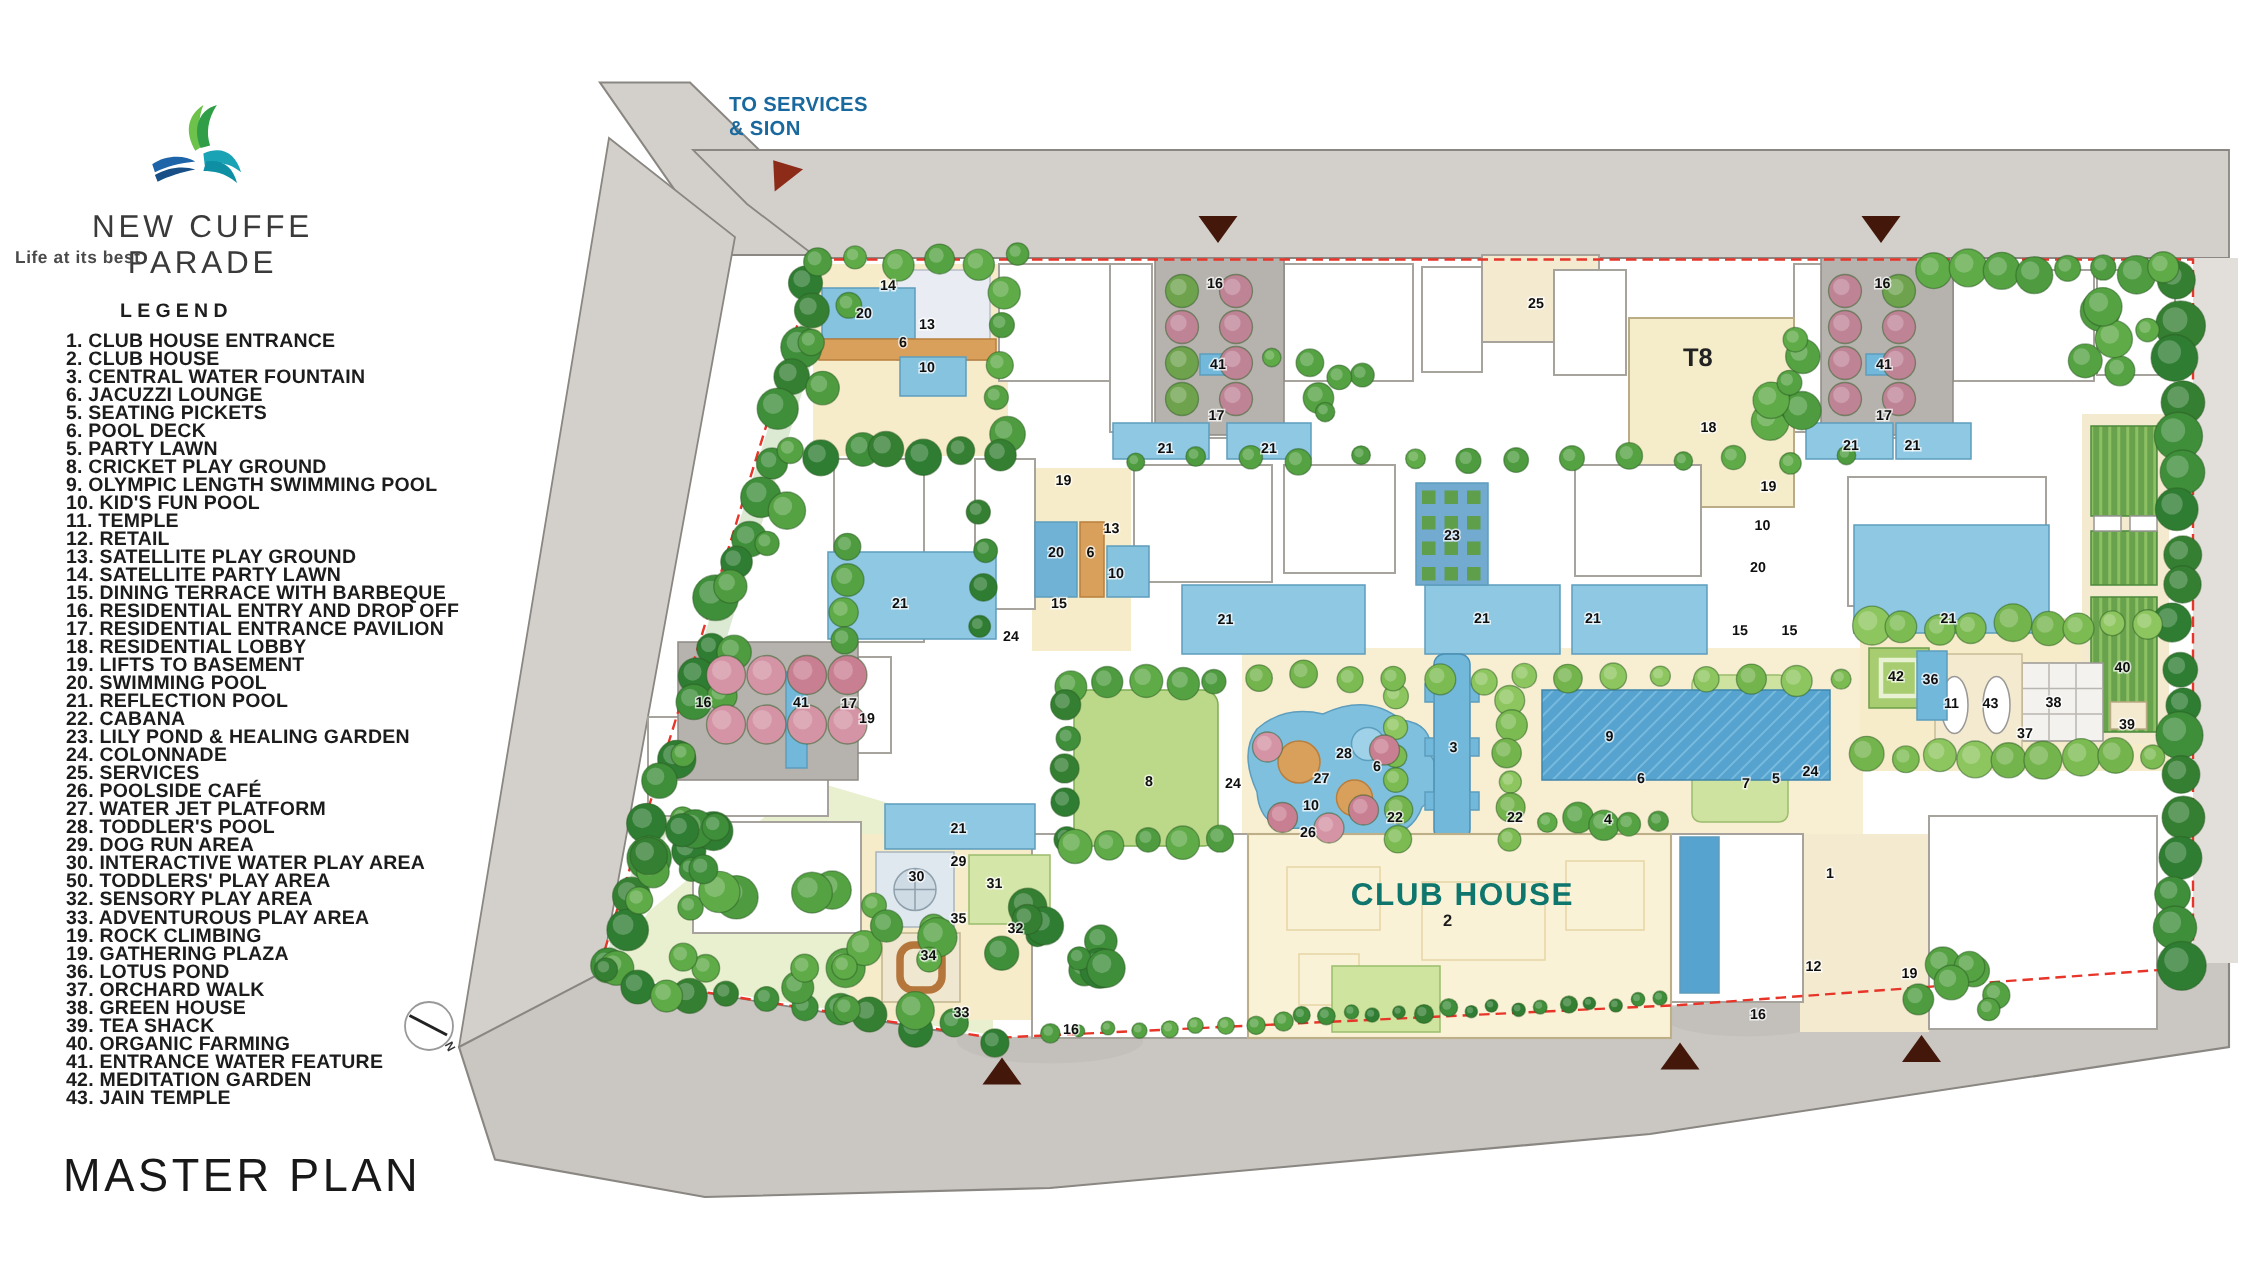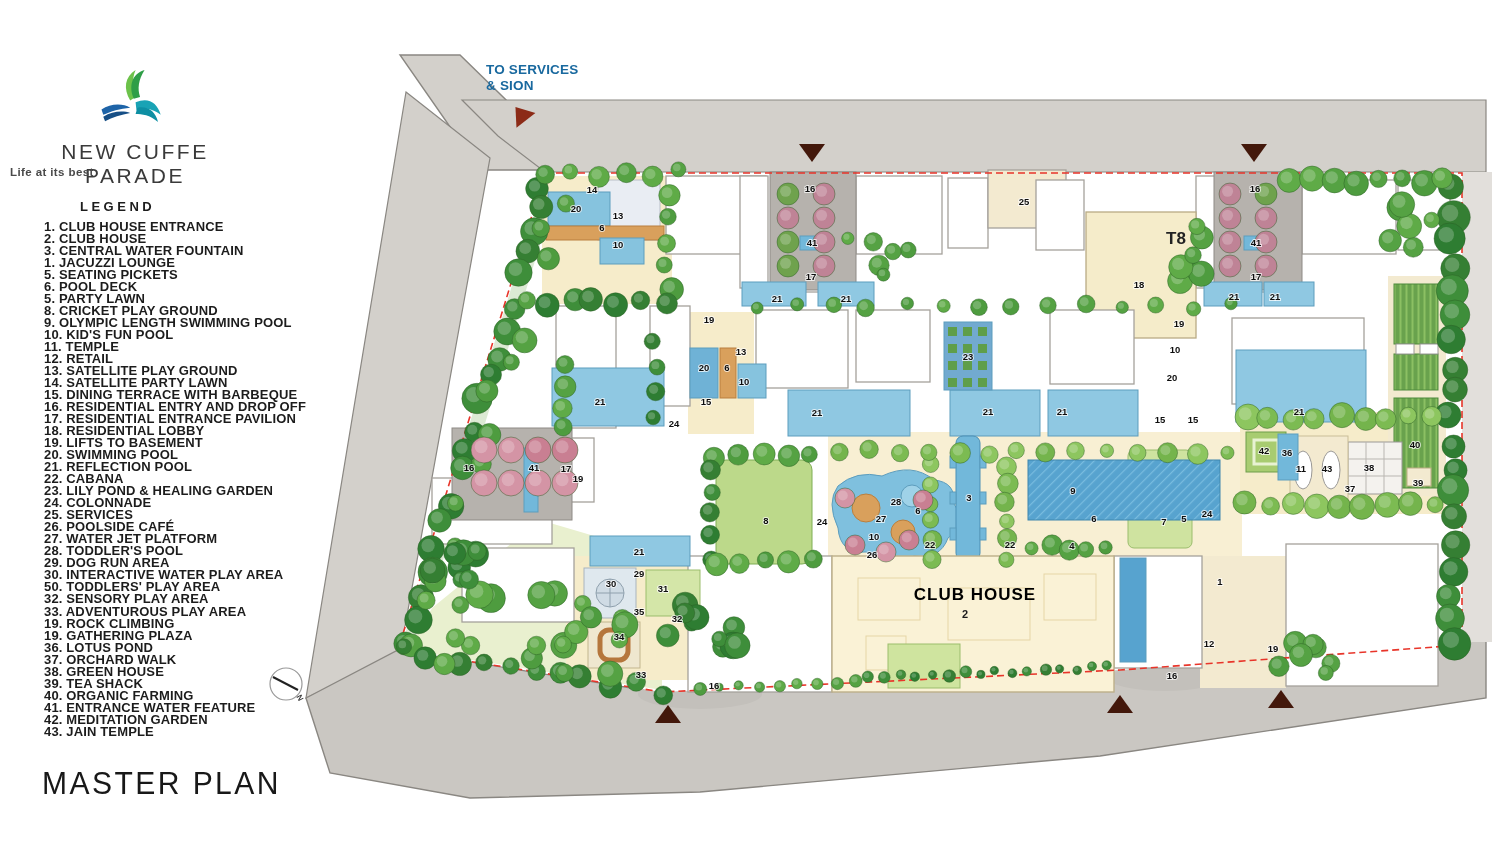--- a/index.html
+++ b/index.html
@@ -16,24 +16,24 @@
               letter-spacing:3.5px;color:#1d1d1d;}
   .legend-list{position:absolute;left:44px;top:221px;margin:0;padding:0;list-style:none;}
   .legend-list li{font-size:13px;line-height:12.02px;font-weight:bold;color:#1c1c1c;
               letter-spacing:.15px;white-space:nowrap;}
   .page-title{position:absolute;left:42px;top:766px;font-size:31px;letter-spacing:2.5px;
               color:#181818;transform:scaleX(.97);transform-origin:left;}
   
   .road-label{position:absolute;left:486px;top:62px;font-size:13.5px;font-weight:bold;
               color:#19699f;line-height:15.5px;letter-spacing:.2px;}
   .clubhouse-label{position:absolute;left:880px;top:585px;width:190px;text-align:center;
-              font-size:17px;font-weight:bold;color:#000000;letter-spacing:1px;}
+              font-size:21px;font-weight:bold;color:#0f766e;letter-spacing:1px;}
   .clubhouse-num{position:absolute;left:930px;top:608px;width:70px;text-align:center;
               font-size:11px;font-weight:bold;color:#1b1b1b;}
-  .t8-label{position:absolute;left:1122px;top:229px;font-size:17px;font-weight:bold;color:#222;margin-left:44px;}
+  .t8-label{position:absolute;left:1122px;top:229px;font-size:17px;font-weight:bold;color:#222;}
   .compass{position:absolute;left:266px;top:664px;}
   .plan-svg{position:absolute;left:0;top:0;}
   .mk{font-family:"Liberation Sans",sans-serif;font-size:9.5px;font-weight:bold;fill:#0e0e0e;
       text-anchor:middle;paint-order:stroke;stroke:rgba(255,255,255,.72);stroke-width:2px;}
 </style>
 </head>
 <body>
 
 <div class="stage">
 
@@ -946,21 +946,21 @@
     <path d="M16,52 C26,46 38,45 46,48 C36,50 26,53 18,57 Z" fill="#174F86"></path>
   </svg>
   <div class="brand-name">NEW CUFFE PARADE</div>
   <div class="brand-tagline">Life at its best</div>
 
   <div class="legend-title">LEGEND</div>
   <ul class="legend-list">
       <li>1. CLUB HOUSE ENTRANCE</li>
       <li>2. CLUB HOUSE</li>
       <li>3. CENTRAL WATER FOUNTAIN</li>
-      <li>1. JACUZZI LOUNGE</li>
+      <li>6. JACUZZI LOUNGE</li>
       <li>5. SEATING PICKETS</li>
       <li>6. POOL DECK</li>
       <li>5. PARTY LAWN</li>
       <li>8. CRICKET PLAY GROUND</li>
       <li>9. OLYMPIC LENGTH SWIMMING POOL</li>
       <li>10. KID'S FUN POOL</li>
       <li>11. TEMPLE</li>
       <li>12. RETAIL</li>
       <li>13. SATELLITE PLAY GROUND</li>
       <li>14. SATELLITE PARTY LAWN</li>

